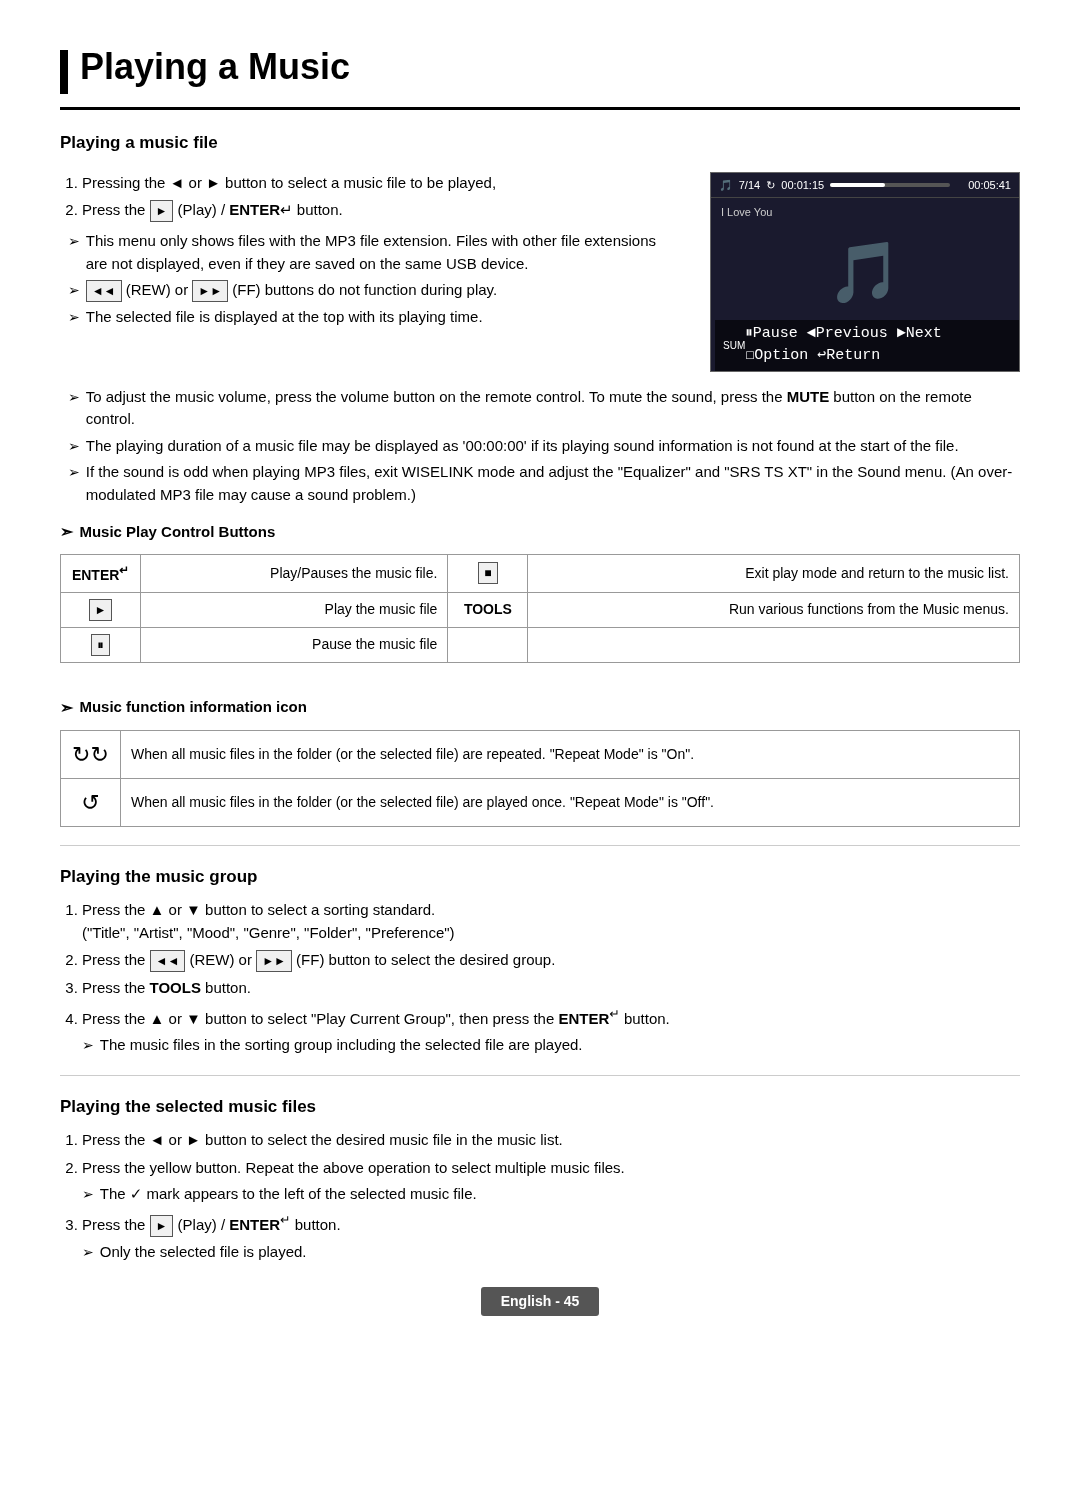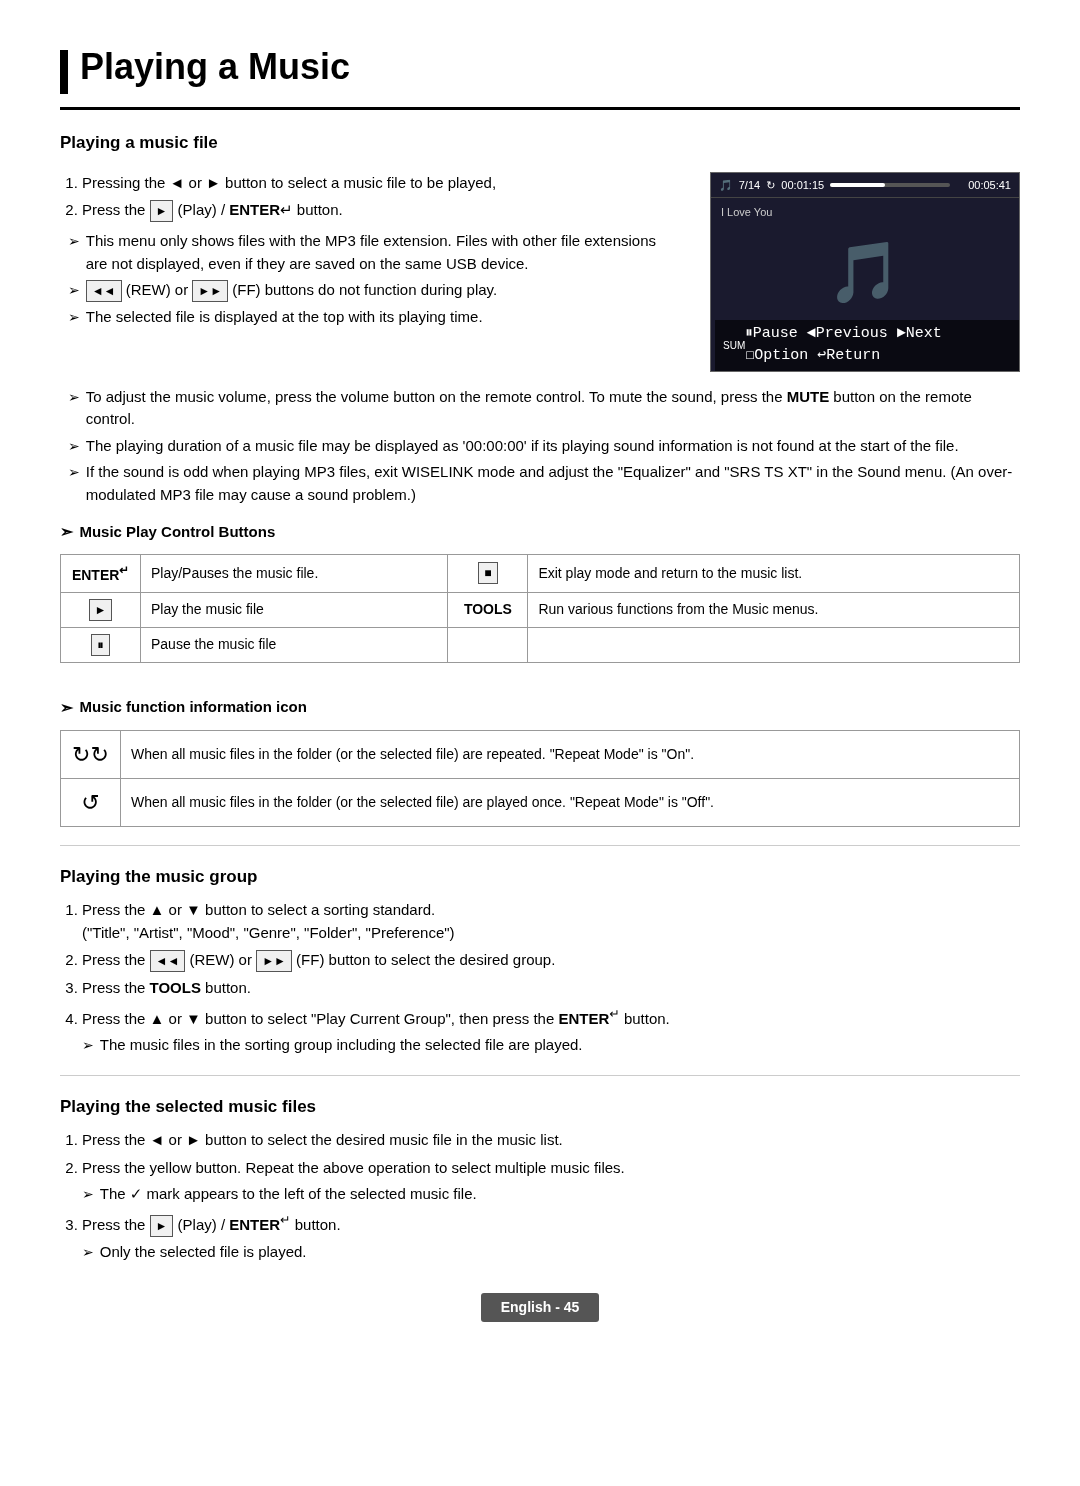--- a/index.html
+++ b/index.html
@@ -146,20 +146,21 @@
     .control-table {
       width: 100%;
       border-collapse: collapse;
       margin-bottom: 33px;
     }
     .control-table td {
       border: 1px solid #999;
       padding: 6px 10px;
       font-size: 14px;
       vertical-align: middle;
+      text-align: right;
     }
     .control-table .btn-cell {
       width: 80px;
       text-align: center;
       font-weight: bold;
     }
     .key-box {
       display: inline-block;
       border: 1px solid #555;
       padding: 1px 5px;
@@ -205,21 +206,21 @@
       margin-bottom: 10px;
       margin-top: 14px;
     }
     .sub-arrow {
       font-size: 16px;
     }
 
     
     .page-footer {
       text-align: center;
-      margin-top: 30px;
+      margin-top: 24px;
     }
     .footer-badge {
       display: inline-block;
       background: #555;
       color: #fff;
       padding: 4px 20px;
       font-size: 14px;
       font-weight: bold;
       border-radius: 3px;
     }

